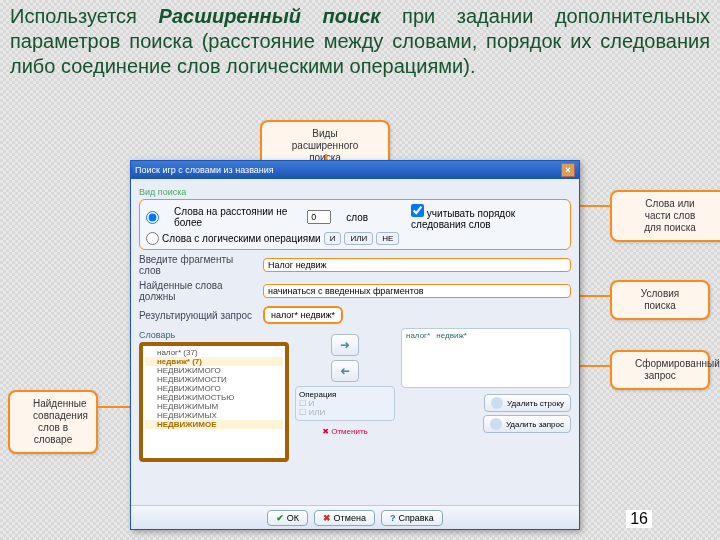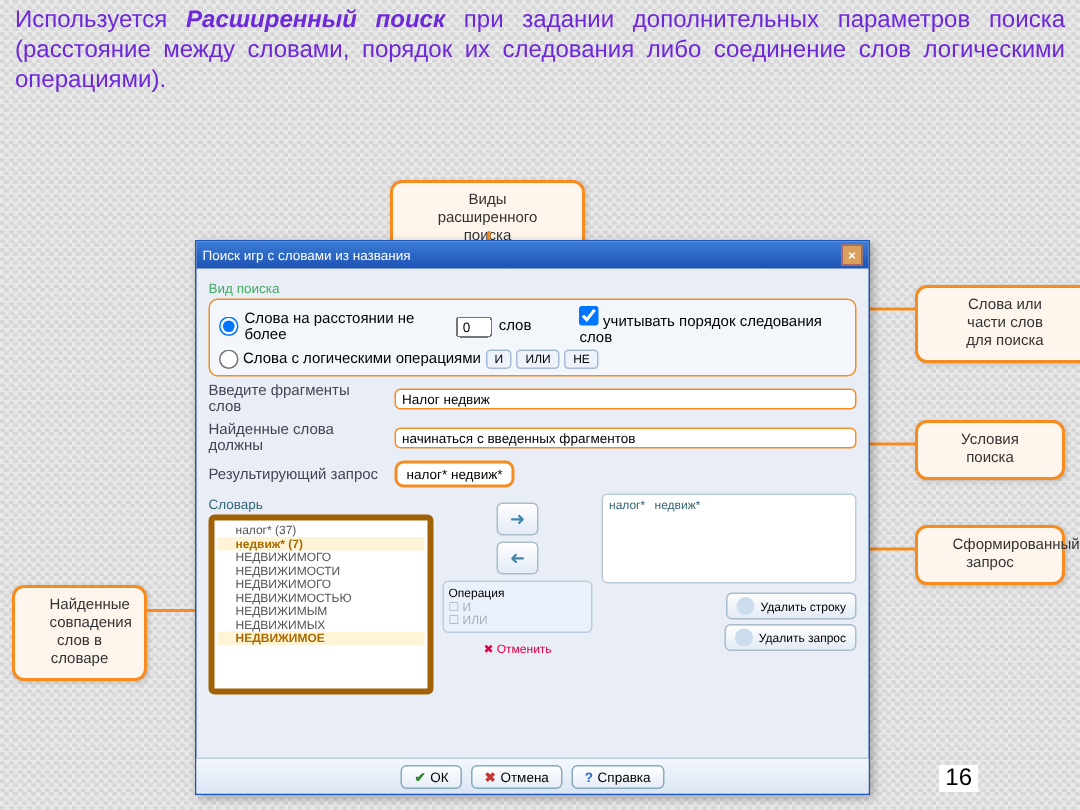--- a/index.html
+++ b/index.html
@@ -4,24 +4,24 @@
 <style>
   * { box-sizing: border-box; margin: 0; padding: 0; }
   body {
     width: 720px; height: 540px;
     background: repeating-conic-gradient(#d8d8d8 0% 25%, #e8e8e8 0% 50%) 0 0/6px 6px;
     font-family: Arial, sans-serif;
     position: relative;
     overflow: hidden;
   }
   .desc {
-    font-size: 16px; line-height: 1.25;
+    font-size: 20px; line-height: 1.25;
     padding: 4px 10px 8px 10px;
     text-align: justify;
-    color: #6d28d9;
+    color: #14532d;
   }
   .desc .ital { font-style: italic; font-weight: bold; }
   .stage { position: absolute; top: 120px; left: 0; width: 720px; height: 420px; }
   .callout {
     position: absolute;
     background: #fef5ec;
     border: 2px solid #f68b1f;
     border-radius: 8px;
     padding: 6px 23px;
     font-size: 10px;
@@ -74,21 +74,21 @@
   }
   .body { padding: 6px 8px; }
   .group-label { color:#4a6; font-size:9px; margin: 2px 0; }
   .box {
     border: 1px solid #f68b1f;
     border-radius: 6px;
     padding: 4px 6px;
     margin-bottom: 4px;
     background: #f3f7fc;
   }
-  .dist-row { display:flex; align-items:center; gap:4px; margin-bottom:2px; }
+  .dist-row { display:flex; align-items:center; gap:15px; margin-bottom:2px; }
   .dist-row input[type=text] { width:24px; font-size:9px; padding:0 2px; }
   .dist-row .chk { margin-left:28px; }
   .logic-row { display:flex; align-items:center; gap:3px; }
   .minibtn {
     border:1px solid #a4b8d8; background:#eef3fb;
     font-size:8px; padding:1px 5px; border-radius:3px;
     cursor:pointer;
   }
   .field-row { display:flex; align-items:center; gap:6px; margin:4px 0; }
   .field-row label { width:118px; color:#445; }

